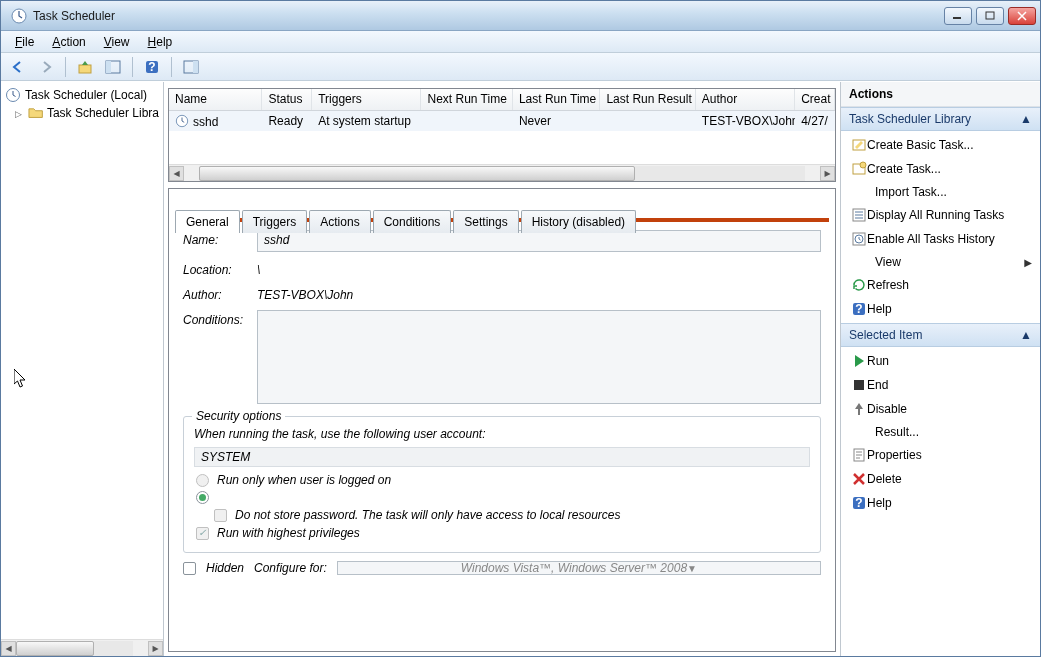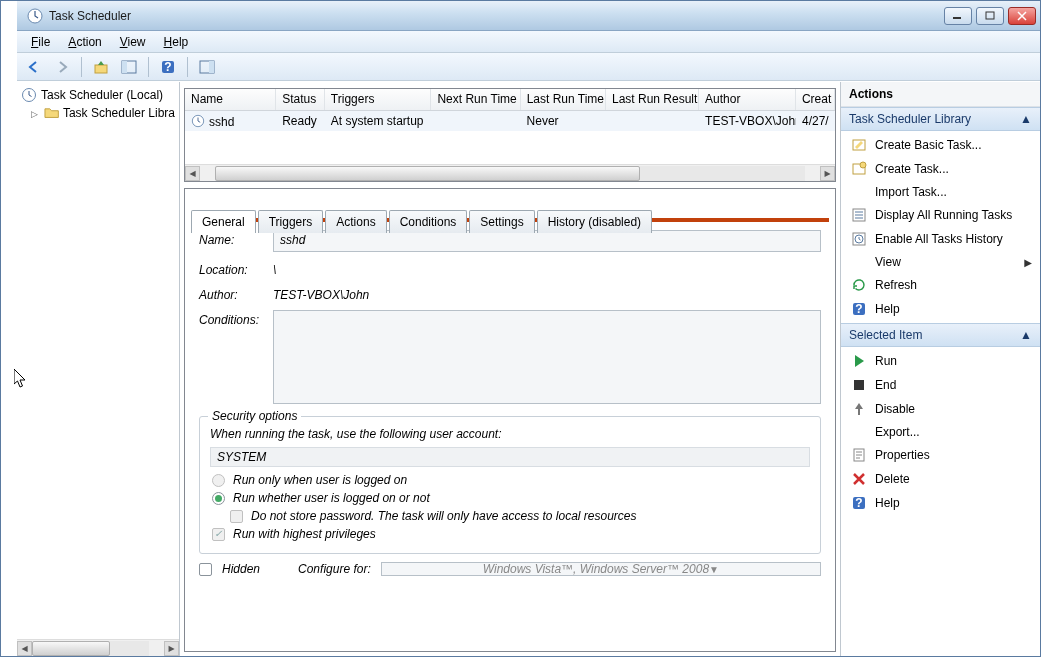--- a/index.html
+++ b/index.html
@@ -1,17 +1,17 @@
 <!DOCTYPE html>
 <html><head>
 <meta charset="utf-8">
 <style>
 * { box-sizing: border-box; margin: 0; padding: 0; font-family: "Segoe UI", Tahoma, sans-serif; font-size: 12px; }
 body { background: #fff; overflow: hidden; }
-.window { width: 1041px; height: 657px; border: 1px solid #5a7aa0; background: #fff; display: flex; flex-direction: column; padding-left: 16px; }
+.window { width: 1041px; height: 657px; border: 1px solid #5a7aa0; background: #fff; display: flex; flex-direction: column; }
 
 .titlebar { height: 30px; background: linear-gradient(to bottom, #e8f0f9 0%, #cde0f1 40%, #afc9e2 100%); display: flex; align-items: center; padding: 0 4px; border-bottom: 1px solid #89a5c3; }
 .titlebar .app-icon { width: 16px; height: 16px; margin: 0 6px; }
 .titlebar .title { flex: 1; color: #1a1a1a; font-size: 12px; }
 .winbtns { display: flex; gap: 4px; }
 .winbtn { width: 28px; height: 18px; border: 1px solid #6682a5; border-radius: 3px; background: linear-gradient(to bottom, #f2f7fd, #c9dbed); display: flex; align-items: center; justify-content: center; font-size: 10px; color: #333; cursor: pointer; }
 .winbtn.close { background: linear-gradient(to bottom, #f5a5a0, #d9423a); color: #fff; border-color: #9a2b25; }
 
 .menubar { height: 22px; background: linear-gradient(to bottom, #f3f8fe, #dde9f5); display: flex; align-items: center; padding: 0 6px; gap: 2px; border-bottom: 1px solid #c0ceda; }
 .menubar .menuitem { padding: 2px 8px; cursor: pointer; }
@@ -73,21 +73,21 @@
 .indent { margin-left: 20px; }
 
 .bottom-row { display: flex; align-items: center; gap: 10px; margin-top: 8px; }
 .combo { flex: 1; height: 14px; border: 1px solid #b7c0c8; background: #f4f6f8; color: #888; display: flex; align-items: center; padding: 0 6px; justify-content: center; }
 .combo .arrow { color: #888; font-size: 10px; }
 
 .actions-pane { width: 200px; border-left: 1px solid #c0c8d0; background: #fff; display: flex; flex-direction: column; }
 .actions-title { padding: 5px 8px; font-weight: bold; background: #f4f6f8; border-bottom: 1px solid #dde2e8; }
 .action-section { background: linear-gradient(to bottom,#e8f0fa,#cfe1f3); padding: 4px 8px; border-top: 1px solid #b8cde2; border-bottom: 1px solid #b8cde2; color: #1a3a6a; display: flex; justify-content: space-between; align-items: center; cursor: pointer; }
 .action-list { padding: 2px 0; }
-.action-item { display: flex; align-items: center; gap: 8px; padding: 4px 8px 4px 10px; cursor: pointer; }
+.action-item { display: flex; align-items: center; padding: 4px 8px 4px 10px; cursor: pointer; }
 .action-item .aicon { width: 16px; height: 16px; flex-shrink: 0; }
 .action-item .label.noicon { margin-left: 24px; }
 .action-item .sub-arrow { margin-left: auto; font-size: 10px; color: #333; }
 
 svg { display: block; }
 
 .cursor { position: absolute; left: 14px; top: 369px; width: 14px; height: 20px; pointer-events: none; }
 </style>
 </head>
 <body>
@@ -268,36 +268,35 @@
           <div class="groupbox">
             <div class="legend">Security options</div>
             <div class="group-text">When running the task, use the following user account:</div>
             <div class="readonly-box">SYSTEM</div>
             <div class="radio-row">
               <span class="radio dis"></span>
               <span>Run only when user is logged on</span>
             </div>
             <div class="radio-row">
               <span class="radio sel"></span>
-              <span>Run whether user is logged on or not</span>
             </div>
             <div class="check-row indent">
               <span class="check dis"></span>
               <span>Do not store password.  The task will only have access to local resources</span>
             </div>
             <div class="check-row">
               <span class="check sel dis"></span>
               <span>Run with highest privileges</span>
             </div>
           </div>
 
           <div class="bottom-row">
             <span class="check"></span>
             <span>Hidden</span>
-            <span style="margin-left:28px">Configure for:</span>
+            <span style="">Configure for:</span>
             <div class="combo">
               <span>Windows Vista™, Windows Server™ 2008</span>
               <span class="arrow">▼</span>
             </div>
           </div>
         </div>
       </div>
     </div>
 
     <div class="actions-pane">
@@ -394,21 +393,21 @@
           <div class="action-item">
             <span class="aicon">
               <svg viewBox="0 0 16 16">
                 <path d="M8 2l4 6H4z" fill="#777"></path>
                 <rect x="7" y="8" width="2" height="6" fill="#777"></rect>
               </svg>
             </span>
             <span class="label">Disable</span>
           </div>
           <div class="action-item">
-            <span class="label noicon">Export...</span>
+            <span class="label noicon">Result...</span>
           </div>
           <div class="action-item">
             <span class="aicon">
               <svg viewBox="0 0 16 16">
                 <rect x="3" y="2" width="10" height="12" fill="#fff" stroke="#888"></rect>
                 <path d="M5 5h6M5 8h6M5 11h4" stroke="#888"></path>
               </svg>
             </span>
             <span class="label">Properties</span>
           </div>

